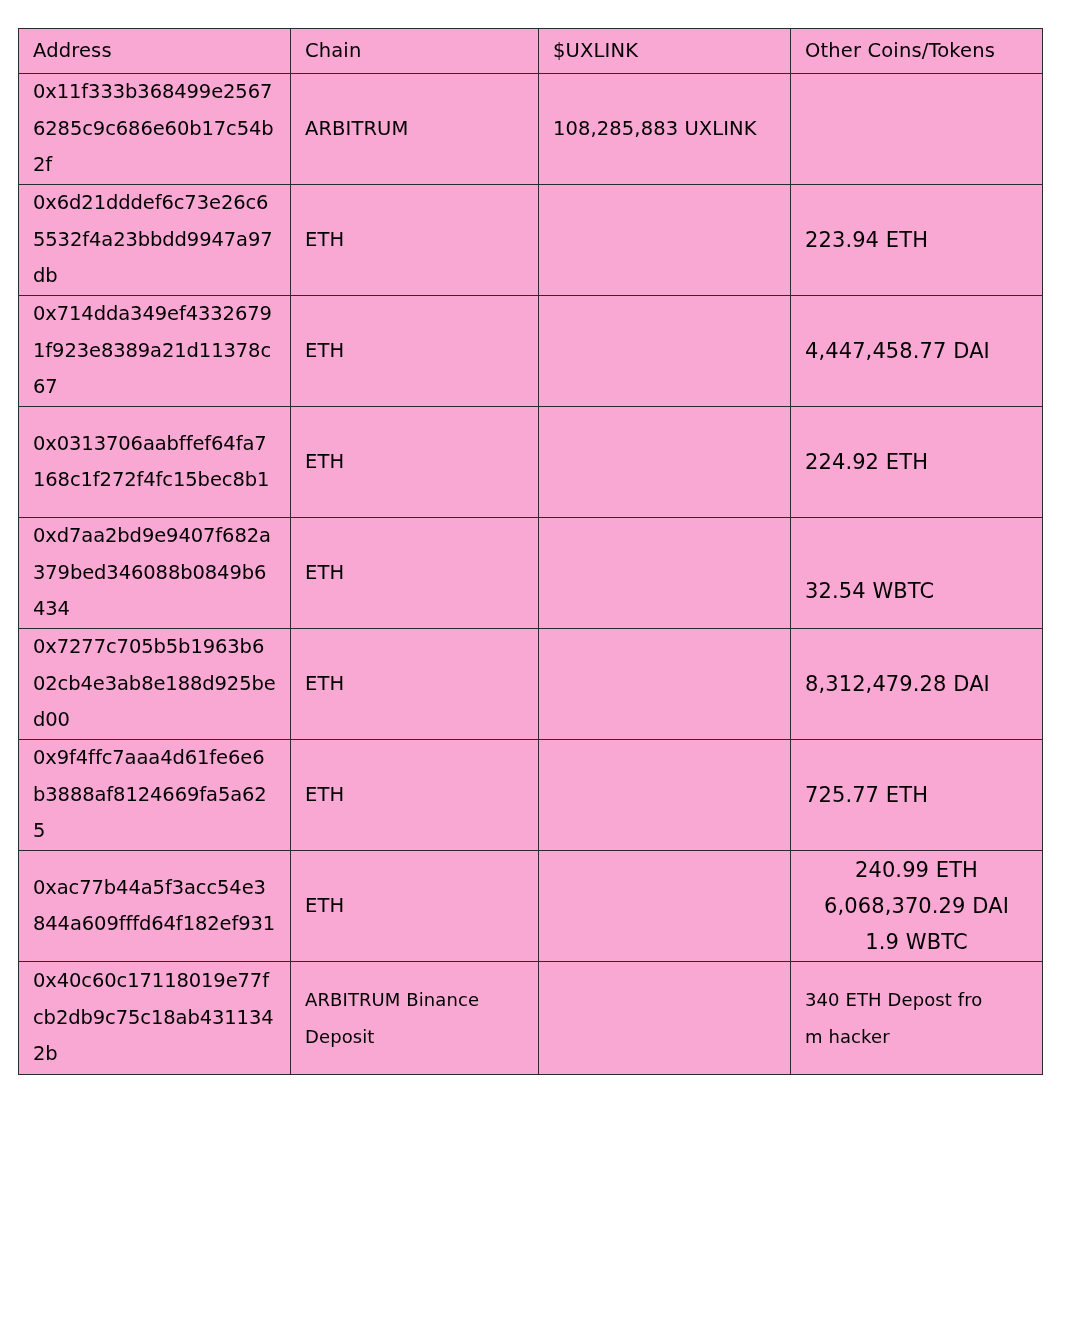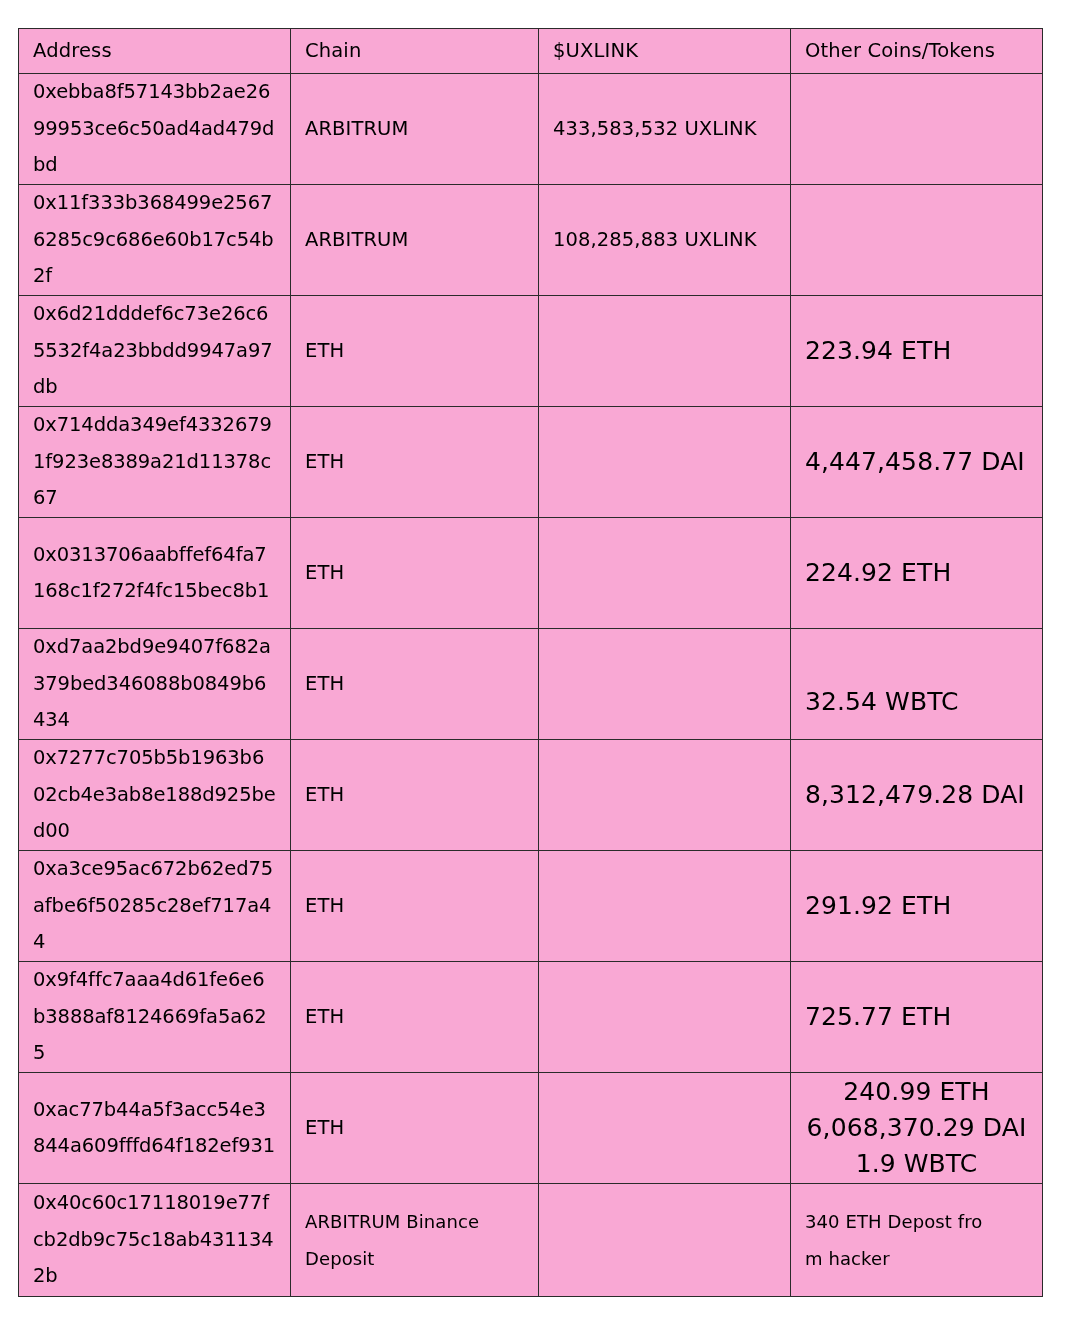--- a/index.html
+++ b/index.html
@@ -84,21 +84,21 @@
 
   .mid-text {
     font-size: 19.5px;
     line-height: 26px;
     letter-spacing: 0.1px;
     padding: 0 14px;
   }
 
   
   .stack-text {
-    font-size: 25px;
+    font-size: 21px;
     line-height: 36px;
     letter-spacing: 0.1px;
     padding: 0 14px;
   }
   .stack-text .ln {
     display: block;
     white-space: nowrap;
     text-align: center;
   }
 
@@ -147,34 +147,20 @@
             <div class="head-cell">$UXLINK</div>
           </th>
           <th>
             <div class="head-cell">Other  Coins/Tokens</div>
           </th>
         </tr>
       </thead>
 
       <tbody>
 
-        <tr class="data-row">
-          <td>
-            <div class="addr-text">0xebba8f57143bb2ae2699953ce6c50ad4ad479dbd</div>
-          </td>
-          <td>
-            <div class="mid-text">ARBITRUM</div>
-          </td>
-          <td>
-            <div class="mid-text">433,583,532  UXLINK</div>
-          </td>
-          <td class="empty-cell">
-            <div class="stack-text"></div>
-          </td>
-        </tr>
 
         <tr class="data-row">
           <td>
             <div class="addr-text">0x11f333b368499e25676285c9c686e60b17c54b2f</div>
           </td>
           <td>
             <div class="mid-text">ARBITRUM</div>
           </td>
           <td>
             <div class="mid-text">108,285,883  UXLINK</div>
@@ -252,34 +238,20 @@
             <div class="mid-text">ETH</div>
           </td>
           <td class="empty-cell">
             <div class="mid-text"></div>
           </td>
           <td>
             <div class="stack-text">8,312,479.28  DAI</div>
           </td>
         </tr>
 
-        <tr class="data-row">
-          <td>
-            <div class="addr-text">0xa3ce95ac672b62ed75afbe6f50285c28ef717a44</div>
-          </td>
-          <td>
-            <div class="mid-text">ETH</div>
-          </td>
-          <td class="empty-cell">
-            <div class="mid-text"></div>
-          </td>
-          <td>
-            <div class="stack-text">291.92  ETH</div>
-          </td>
-        </tr>
 
         <tr class="data-row">
           <td>
             <div class="addr-text">0x9f4ffc7aaa4d61fe6e6b3888af8124669fa5a625</div>
           </td>
           <td>
             <div class="mid-text">ETH</div>
           </td>
           <td class="empty-cell">
             <div class="mid-text"></div>

